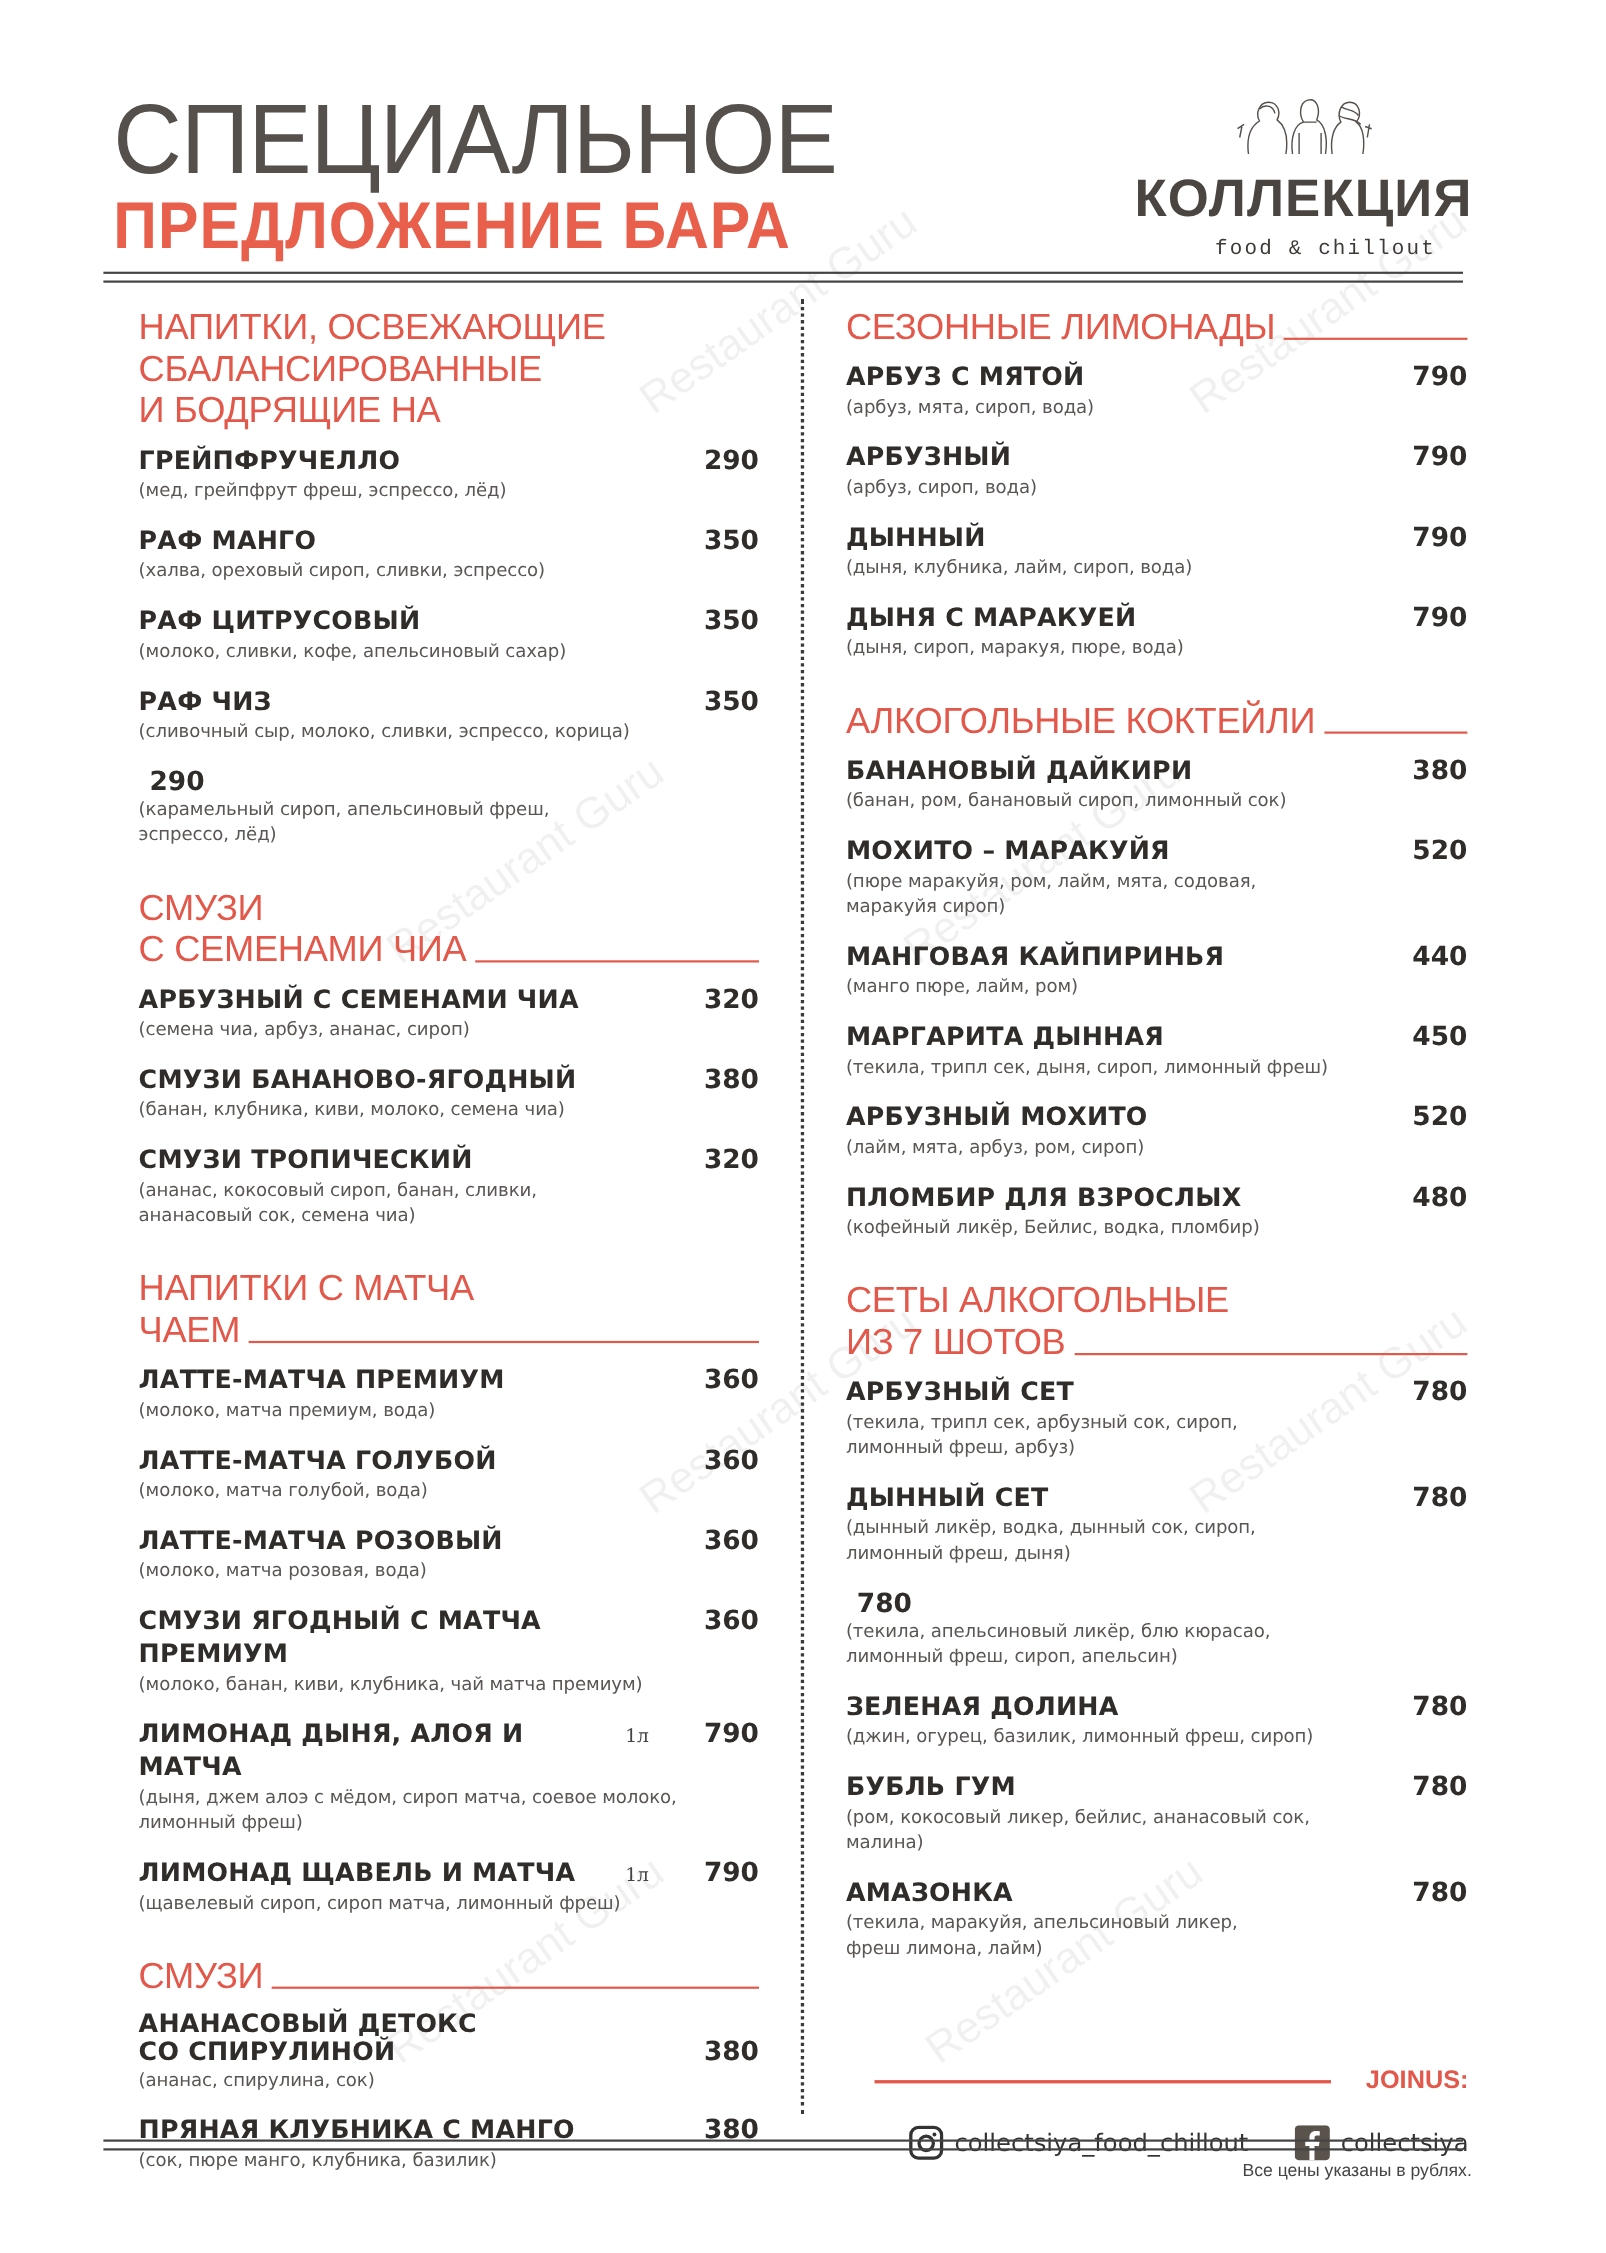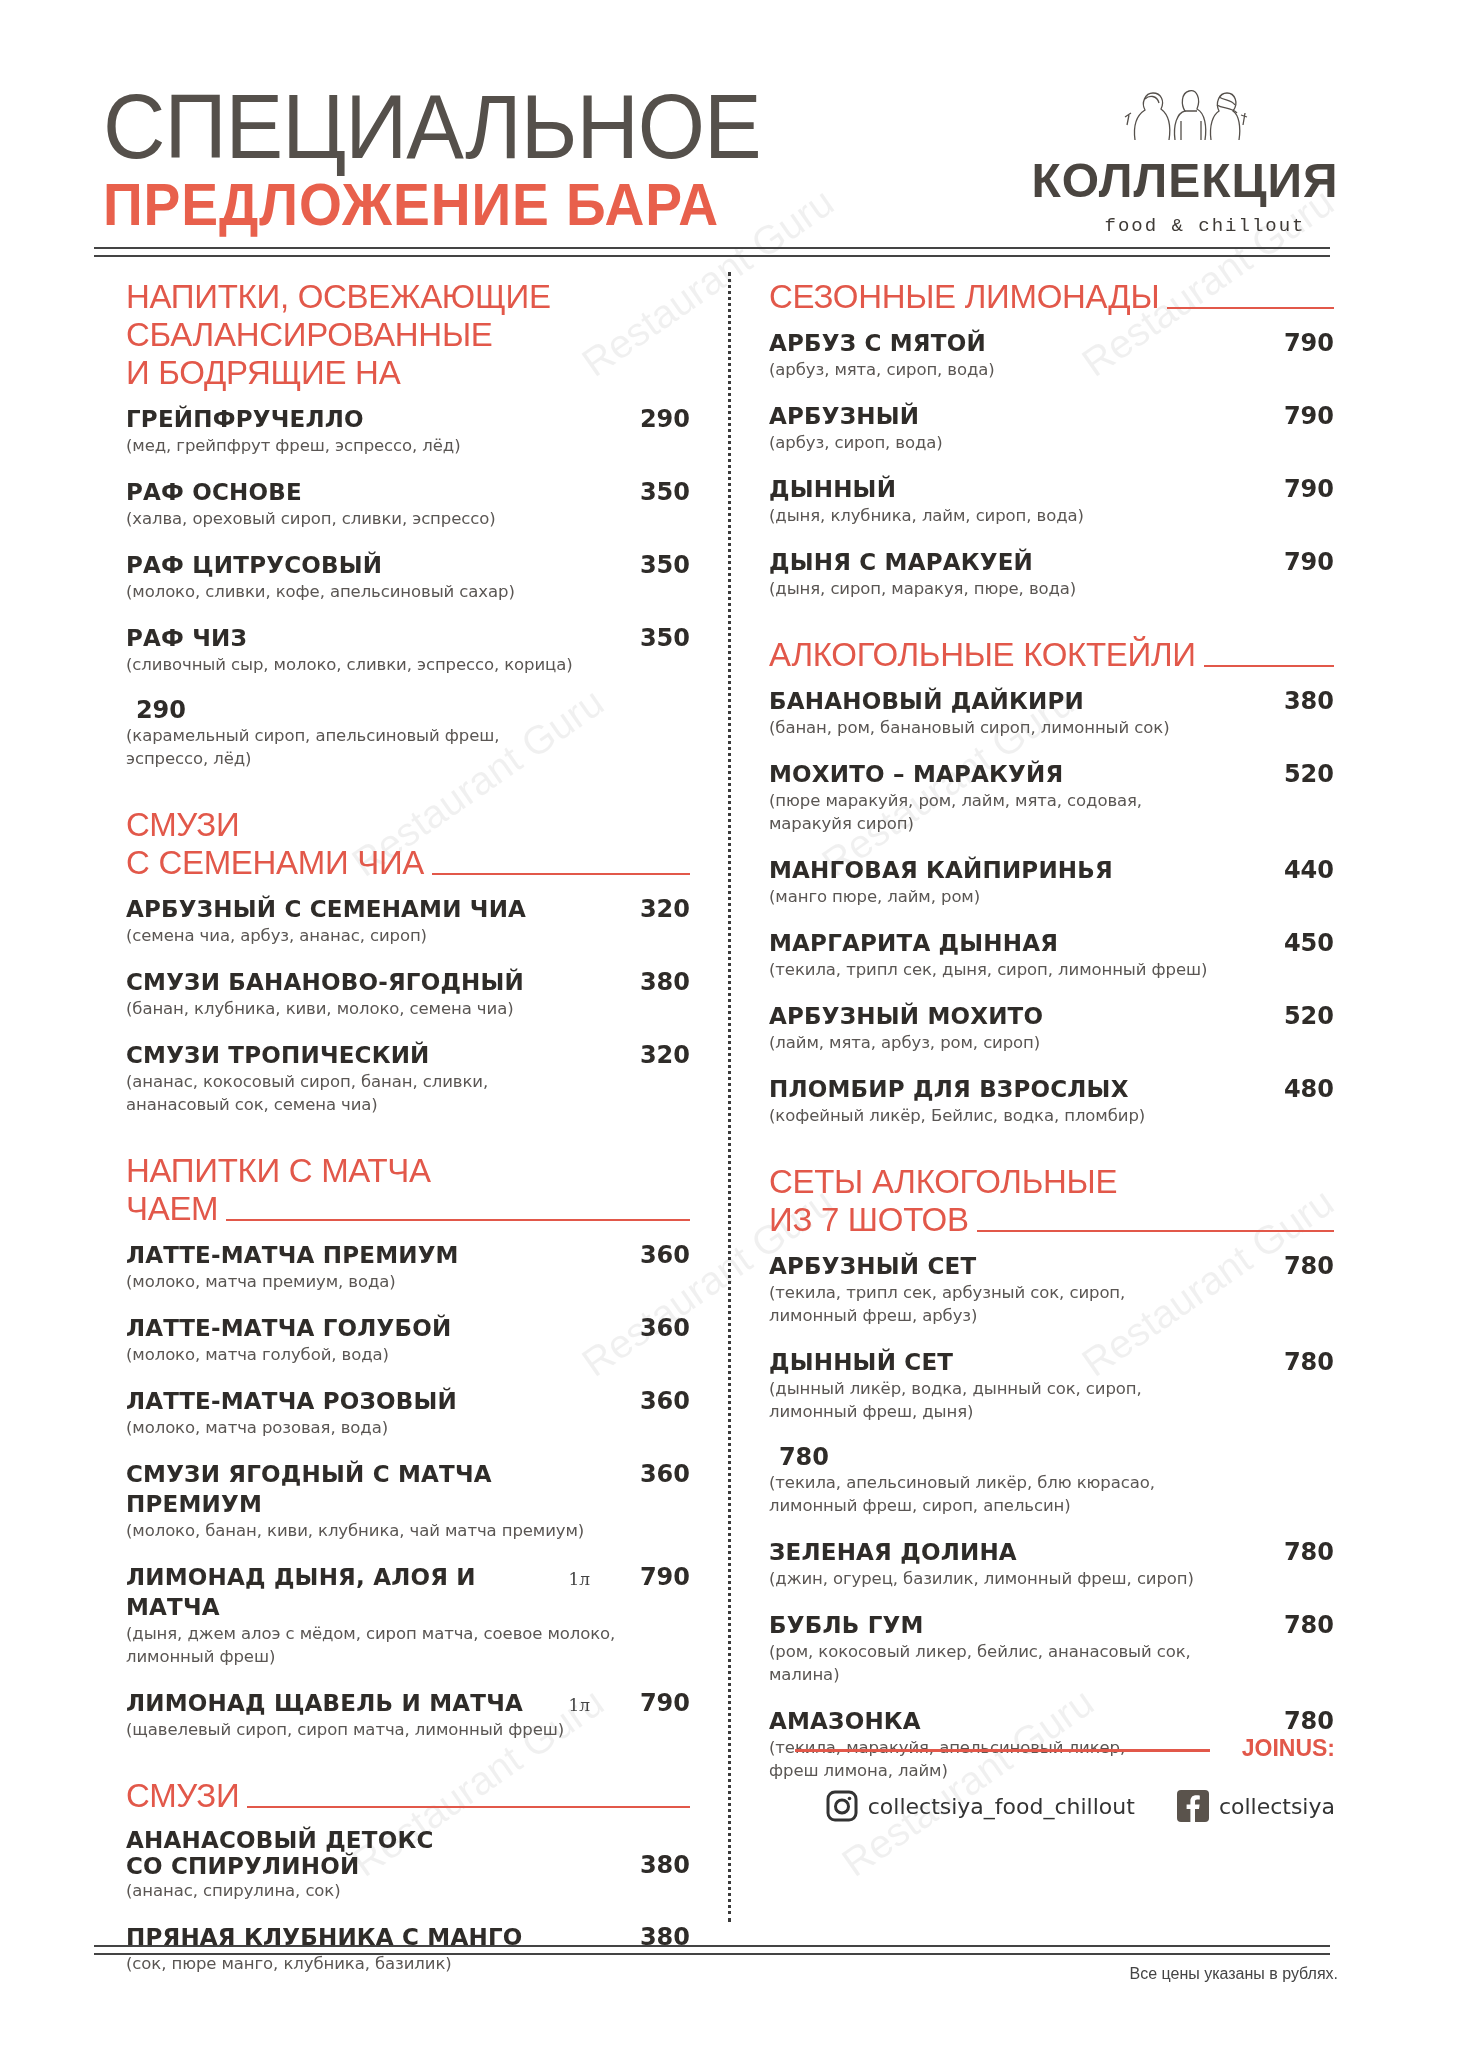--- a/index.html
+++ b/index.html
@@ -60,21 +60,21 @@
   .item-price { font-weight: bold; font-size: 24px; color: #2f2c29; text-align: right; min-width: 60px; }
   .item-desc {
     font-size: 16.5px; color: #5a5653; line-height: 23px; font-family: "DejaVu Sans", sans-serif;
     font-weight: normal; letter-spacing: -0.1px; max-width: 500px;
   }
   .item-name.two-line { line-height: 26px; }
 
   .gap-sec { height: 34px; }
 
   
-  .join { position: absolute; left: 795px; top: 1735px; width: 540px; height: 110px; }
+  .join { position: absolute; left: 795px; top: 1877px; width: 540px; height: 110px; }
   .join-line { position: absolute; left: 0; top: 14px; width: 415px; border-top: 3px solid #e2584a; }
   .join-label {
     position: absolute; right: 0; top: 0; font-weight: bold; color: #e2584a; font-size: 23px;
     font-family: "Liberation Sans", sans-serif;
   }
   .social { position: absolute; right: 0; top: 55px; display: flex; align-items: center; gap: 10px; }
   .social .handle { font-size: 22px; color: #333; font-family: "DejaVu Sans", sans-serif; }
   .social .gap { width: 22px; }
 
   .footnote {
@@ -133,21 +133,21 @@
       </div>
       <div class="item">
         <div class="item-row">
             <span class="item-name">ГРЕЙПФРУЧЕЛЛО</span>
             <span class="item-price">290</span>
           </div>
         <div class="item-desc">(мед, грейпфрут фреш, эспрессо, лёд)</div>
       </div>
       <div class="item" style="margin-top:20px">
         <div class="item-row">
-            <span class="item-name">РАФ ОСНОВЕ</span>
+            <span class="item-name">РАФ МАНГО</span>
             <span class="item-price">350</span>
           </div>
         <div class="item-desc">(халва, ореховый сироп, сливки, эспрессо)</div>
       </div>
       <div class="item" style="margin-top:20px">
         <div class="item-row">
             <span class="item-name">РАФ ЦИТРУСОВЫЙ</span>
             <span class="item-price">350</span>
           </div>
         <div class="item-desc">(молоко, сливки, кофе, апельсиновый сахар)</div>

